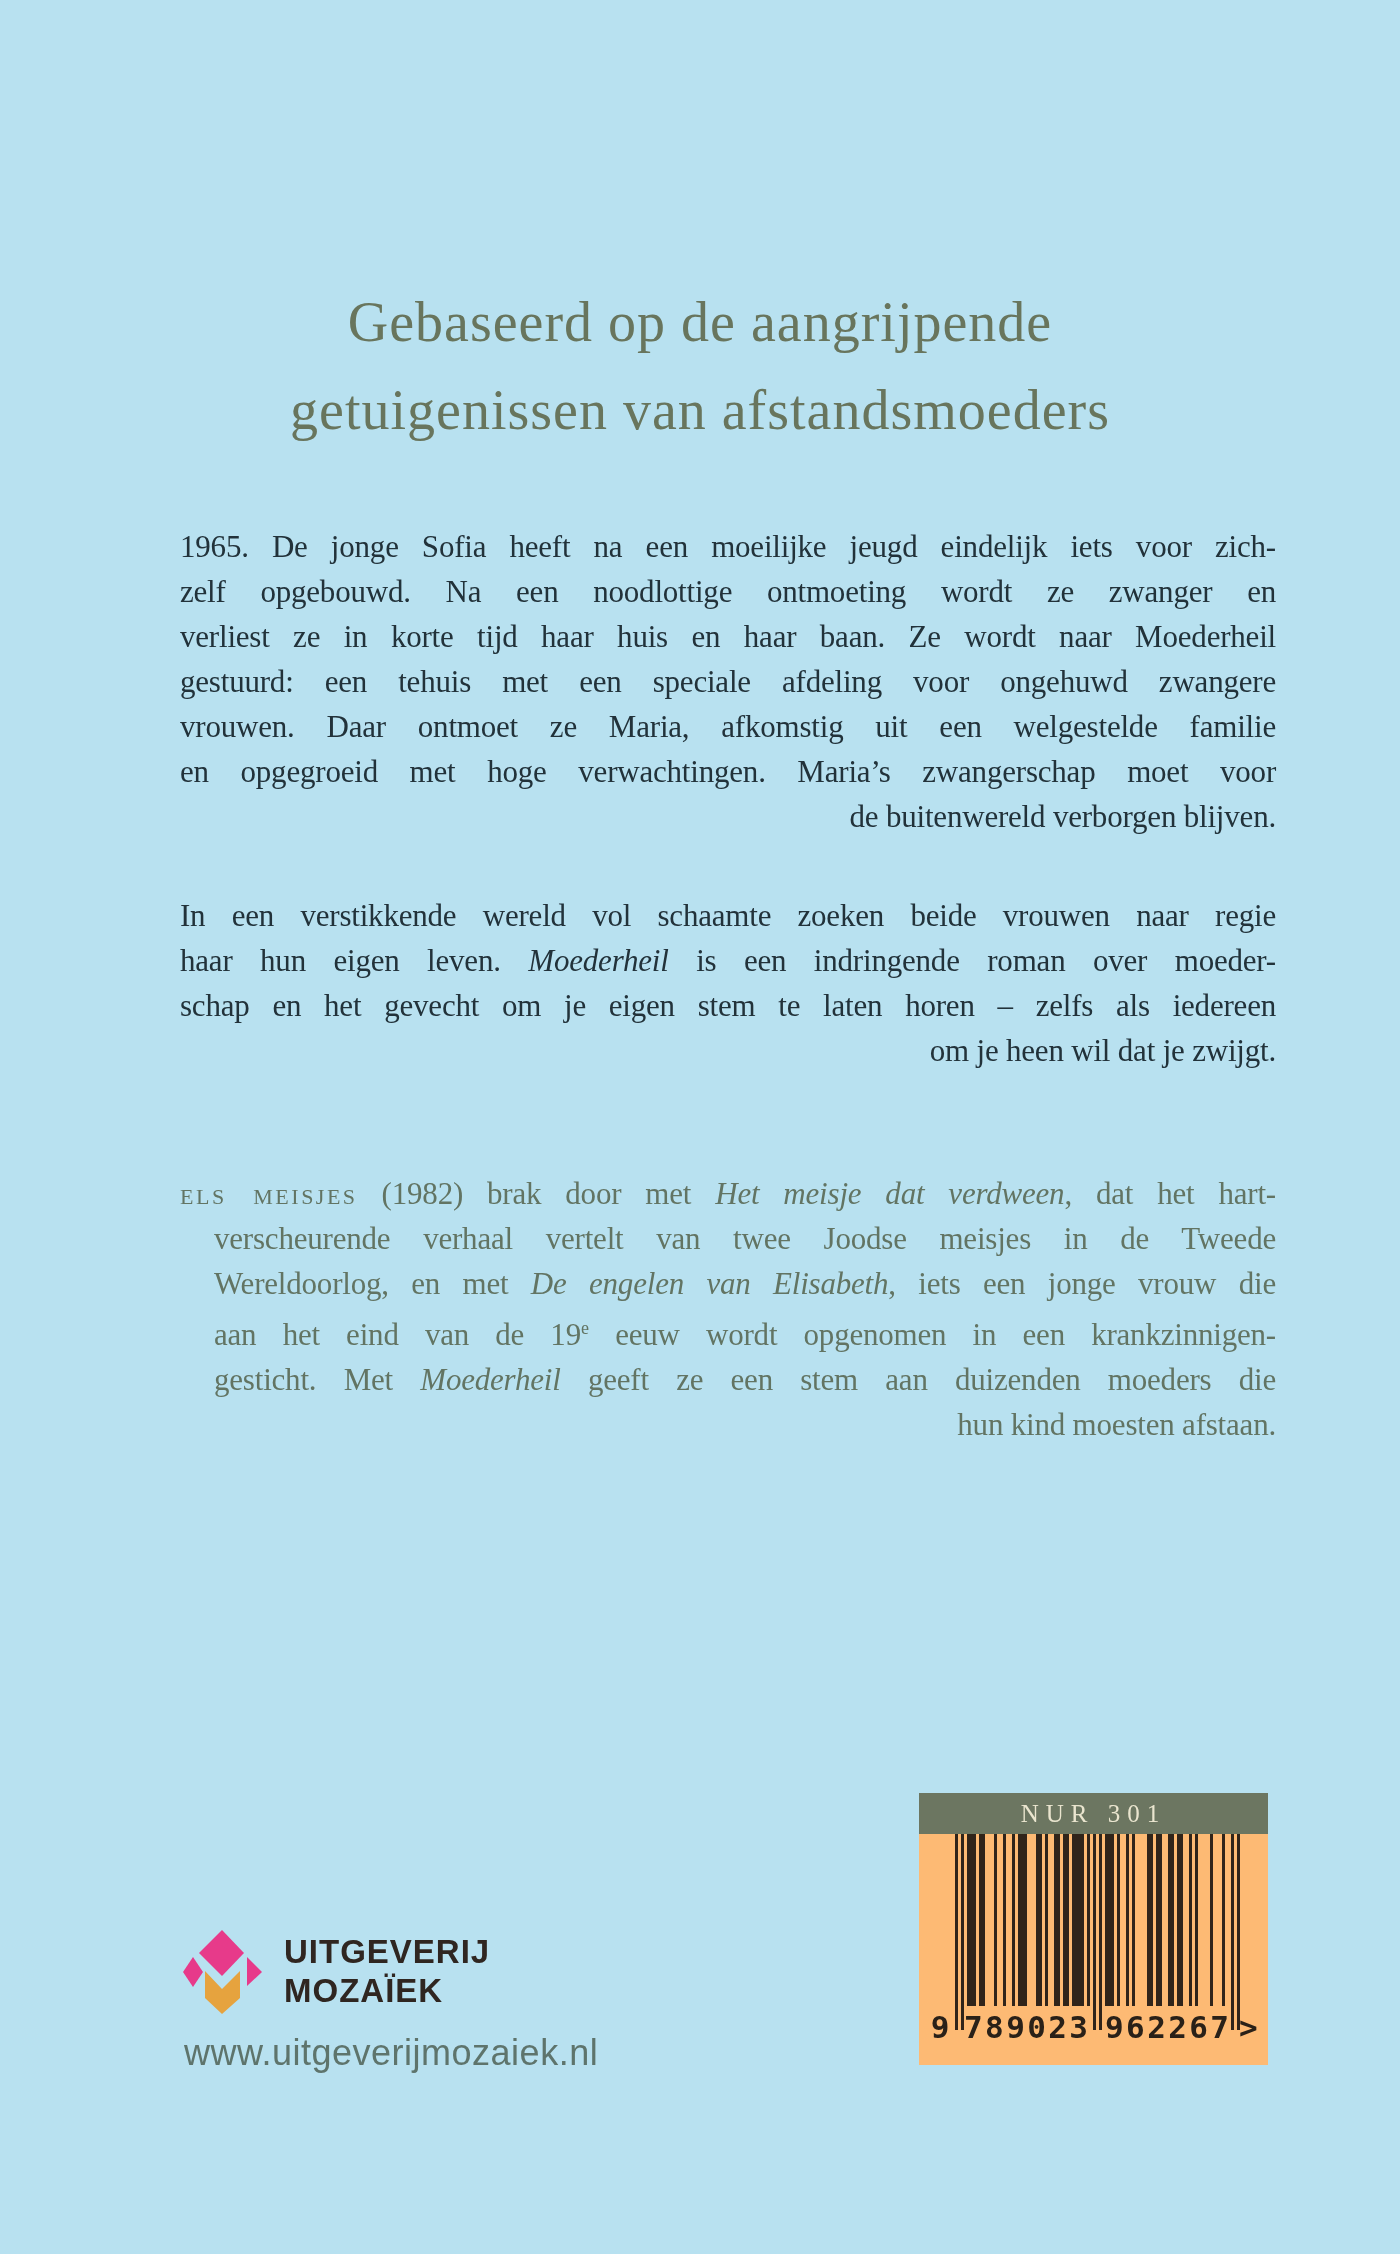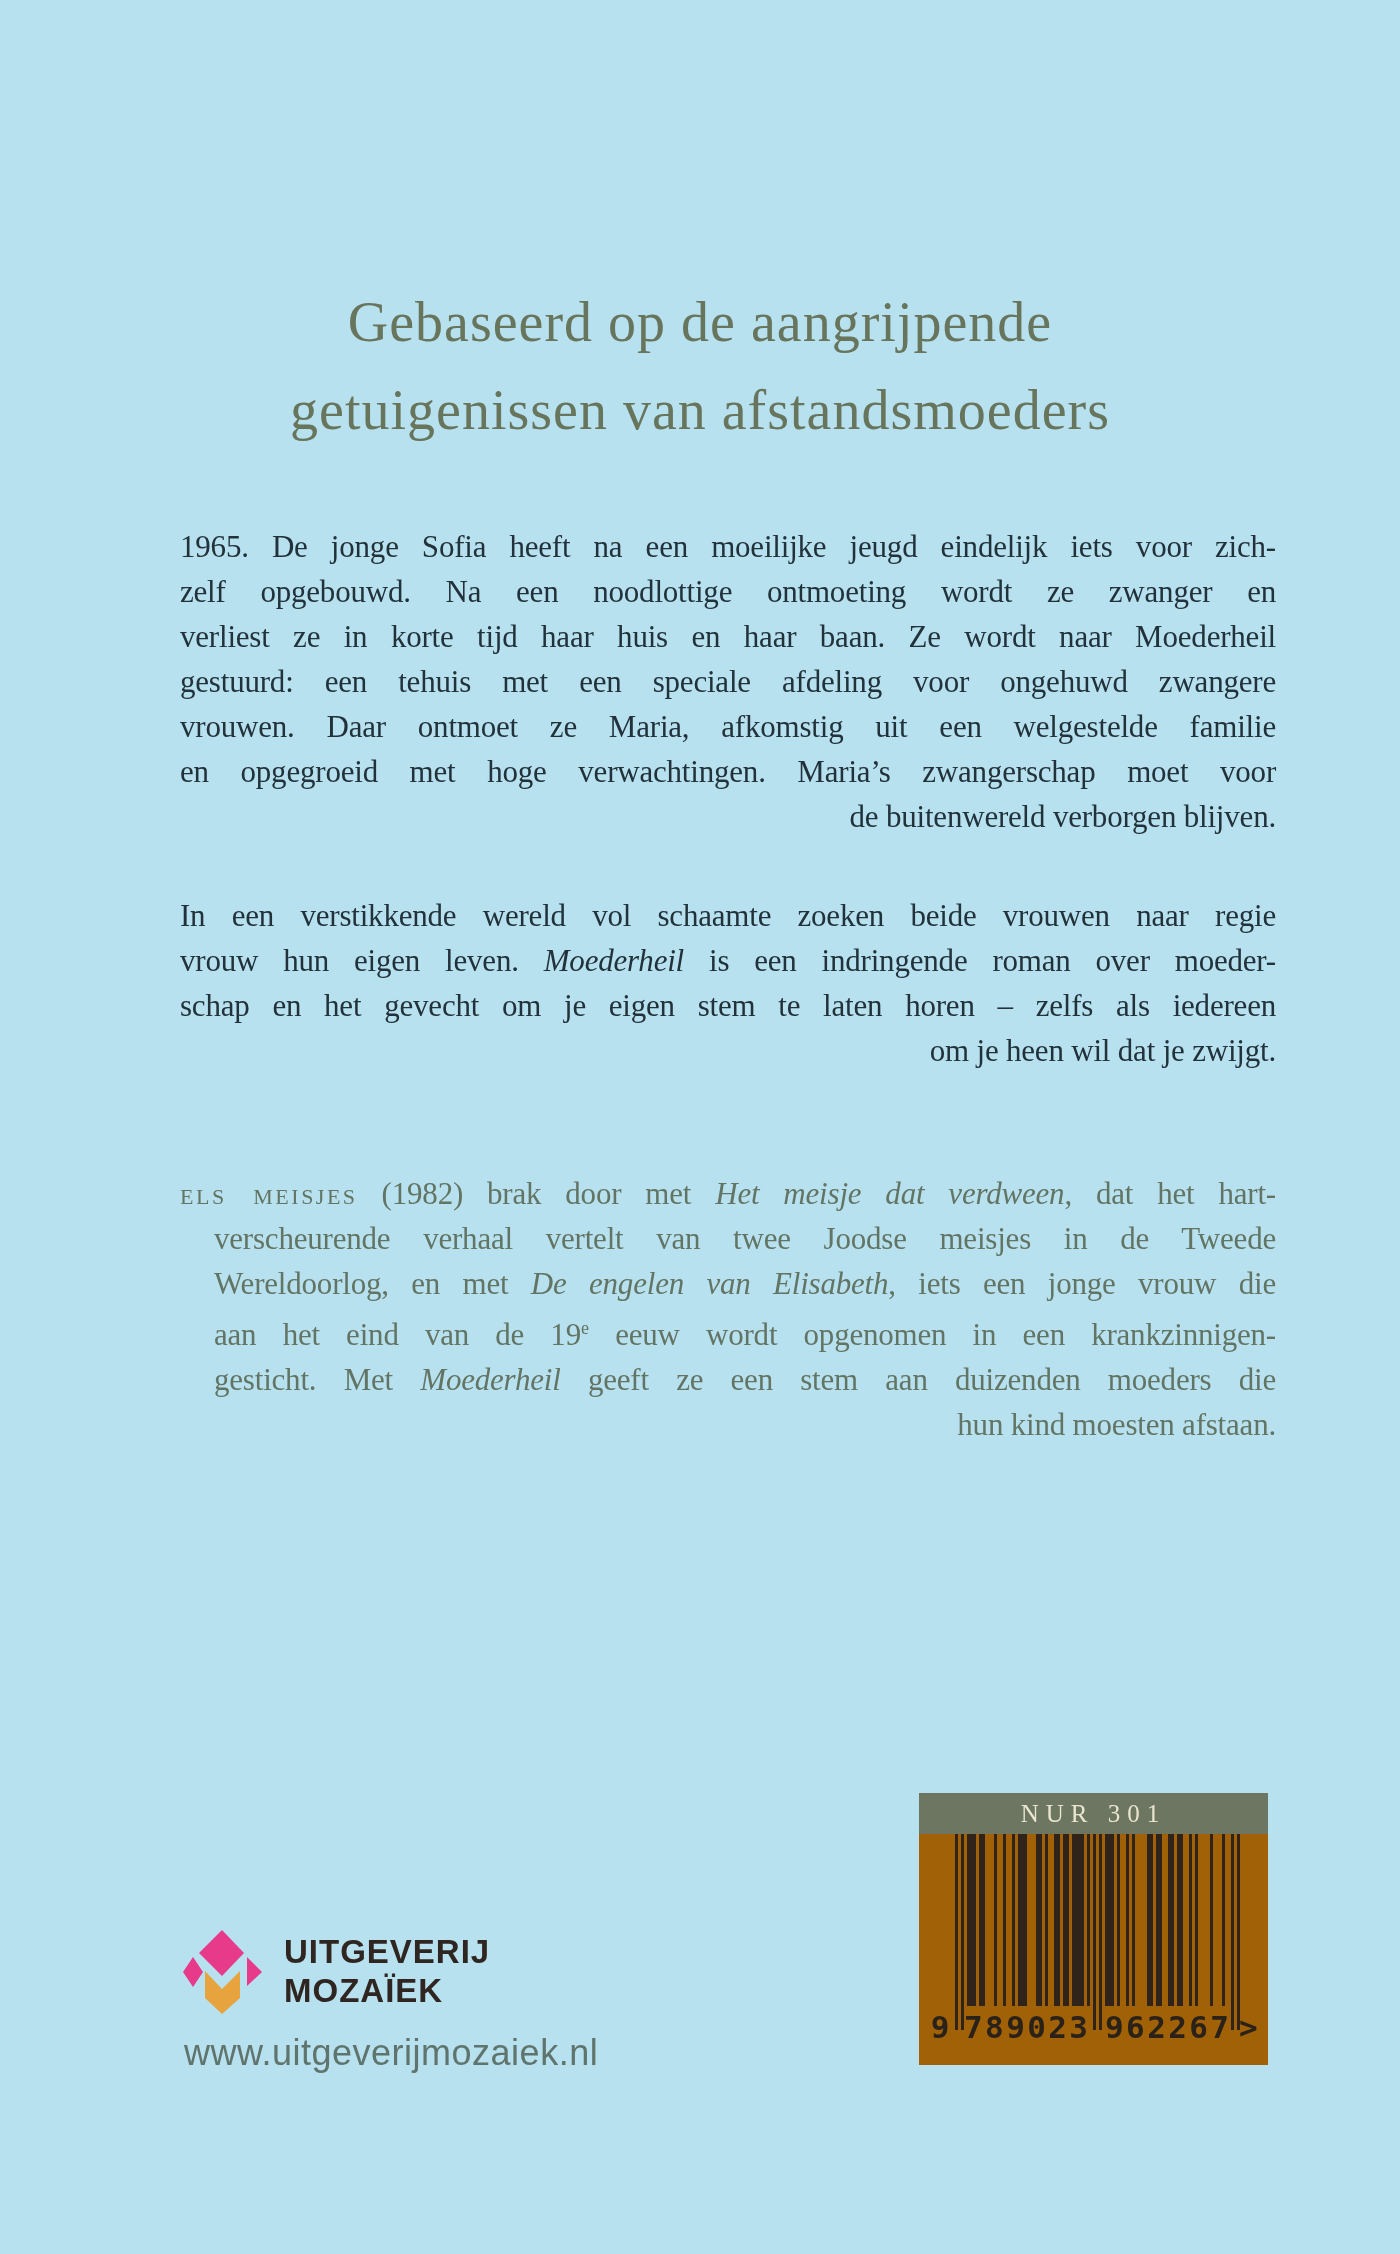--- a/index.html
+++ b/index.html
@@ -38,21 +38,21 @@
     font-size:33px;line-height:39px;letter-spacing:1px;color:var(--logo_text);
   }
   #site-url{
     position:absolute;left:184px;top:2032px;
     font-family:"Liberation Sans", sans-serif;
     font-size:36px;color:var(--url_text);letter-spacing:0.5px;
   }
   
   #barcode-box{
     position:absolute;left:919px;top:1793px;width:349px;height:272px;
-    background:#a16207;
+    background:#fdba74;
   }
   #nur-bar{
     position:absolute;left:0;top:0;width:100%;height:41px;
     background:var(--nur_bg);color:var(--nur_text);
     font-family:"Liberation Serif", serif;font-size:25px;line-height:42px;
     letter-spacing:7px;text-align:center;
   }
   #barcode-bars{position:absolute;left:36px;top:41px;width:285px;height:198px;}
   .bar{position:absolute;top:0;width:3px;height:172px;background:var(--barcode_bar);}
   .bar.tall{height:196px;}
@@ -79,21 +79,21 @@
     <div class="line jline"><span>zelf opgebouwd. Na een noodlottige ontmoeting wordt ze zwanger en</span></div>
     <div class="line jline"><span>verliest ze in korte tijd haar huis en haar baan. Ze wordt naar Moederheil</span></div>
     <div class="line jline"><span>gestuurd: een tehuis met een speciale afdeling voor ongehuwd zwangere</span></div>
     <div class="line jline"><span>vrouwen. Daar ontmoet ze Maria, afkomstig uit een welgestelde familie</span></div>
     <div class="line jline"><span>en opgegroeid met hoge verwachtingen. Maria’s zwangerschap moet voor</span></div>
     <div class="line lline"><span>de buitenwereld verborgen blijven.</span></div>
   </div>
 
 <div id="para2" class="para">
     <div class="line jline"><span>In een verstikkende wereld vol schaamte zoeken beide vrouwen naar regie</span></div>
-    <div class="line jline"><span>vrouw hun eigen leven. </span><span class="it">Moederheil</span><span> is een indringende roman over moeder-</span></div>
+    <div class="line jline"><span>haar hun eigen leven. </span><span class="it">Moederheil</span><span> is een indringende roman over moeder-</span></div>
     <div class="line jline"><span>schap en het gevecht om je eigen stem te laten horen – zelfs als iedereen</span></div>
     <div class="line lline"><span>om je heen wil dat je zwijgt.</span></div>
   </div>
 
 <div id="bio" class="para">
     <div class="line jline outdent"><span class="sc">els meisjes</span><span> (1982) brak door met </span><span class="it">Het meisje dat verdween</span><span>, dat het hart-</span></div>
     <div class="line jline"><span>verscheurende verhaal vertelt van twee Joodse meisjes in de Tweede</span></div>
     <div class="line jline"><span>Wereldoorlog, en met </span><span class="it">De engelen van Elisabeth</span><span>, iets een jonge vrouw die</span></div>
     <div class="line jline"><span>aan het eind van de 19</span><span class="sup">e</span><span> eeuw wordt opgenomen in een krankzinnigen-</span></div>
     <div class="line jline"><span>gesticht. Met </span><span class="it">Moederheil</span><span> geeft ze een stem aan duizenden moeders die</span></div>

